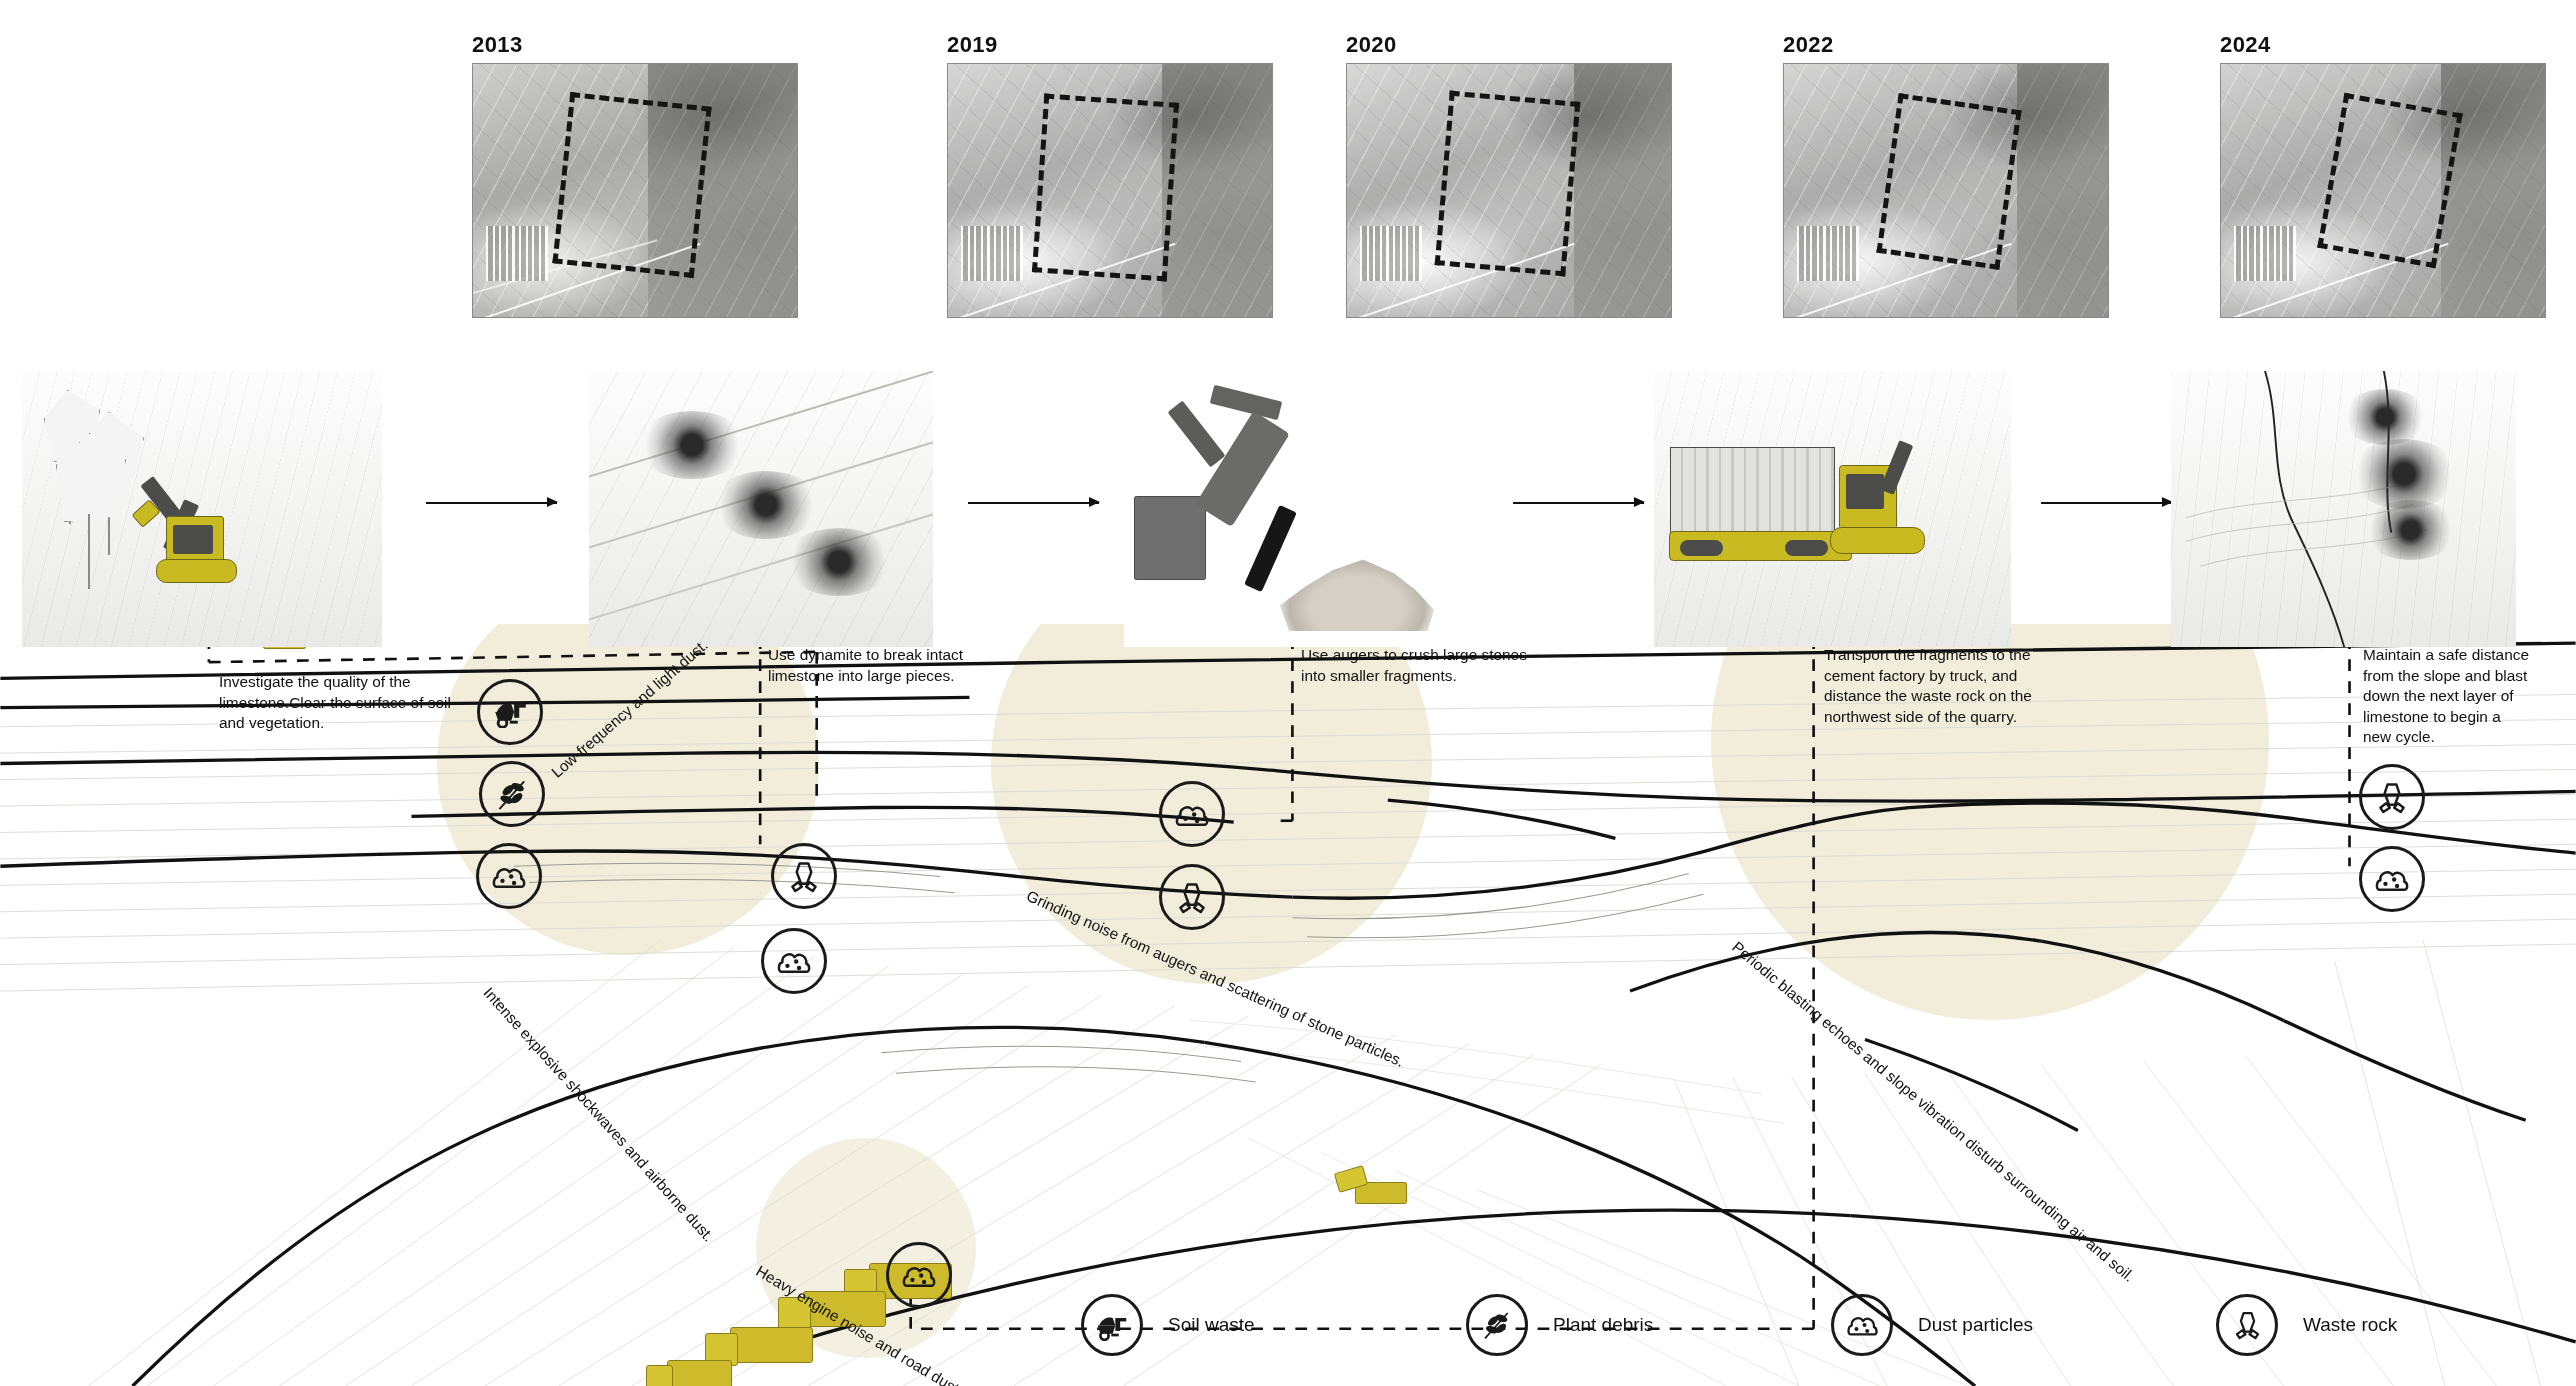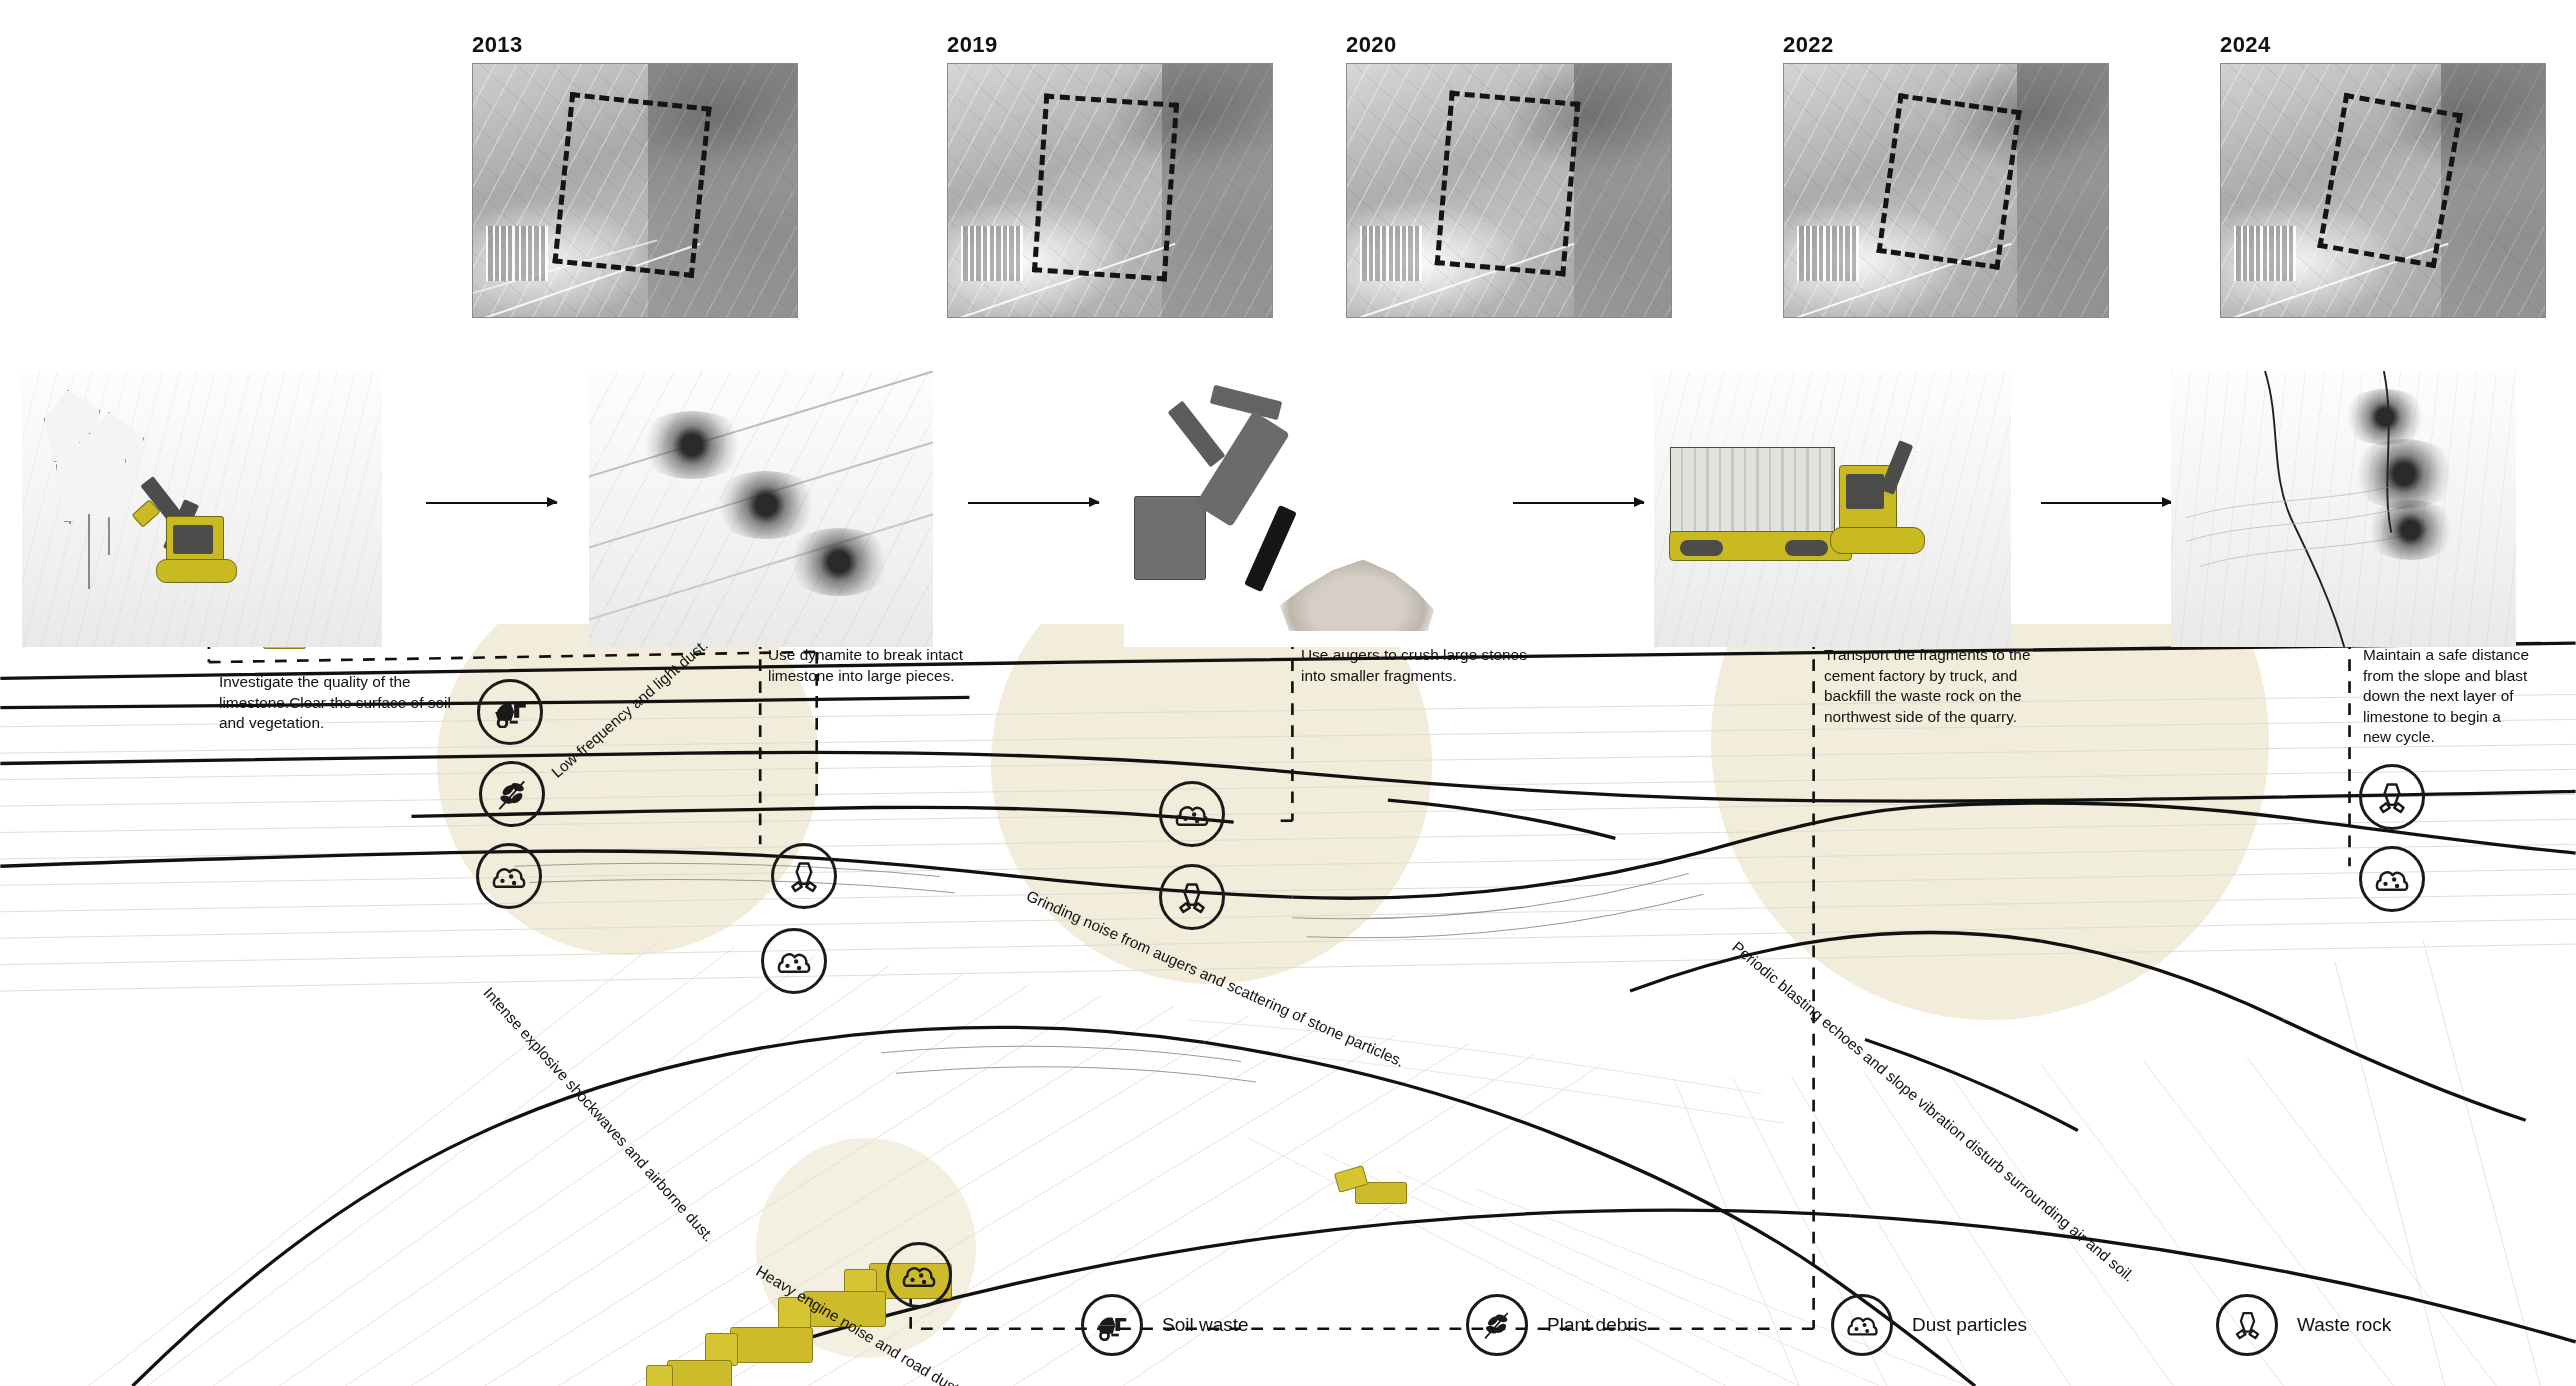--- a/index.html
+++ b/index.html
@@ -72,21 +72,21 @@
   
   .rot{position:absolute;font-size:15.4px;color:#111;white-space:nowrap;transform-origin:0 0;}
 
   
   .badge{position:absolute;border:3.7px solid #1a1a1a;border-radius:50%;
          display:flex;align-items:center;justify-content:center;background:transparent;}
   .badge svg{display:block;}
 
   
   #legend{position:absolute;left:0;top:1278px;width:2576px;height:95px;}
-  .leg{position:absolute;display:flex;align-items:center;gap:19px;}
+  .leg{position:absolute;display:flex;align-items:center;gap:25px;}
   .leg .lbl{font-size:19px;color:#111;}
   .leg .badge{position:relative;width:56px;height:56px;border-width:3.7px;}
 
   
   .ytruck{position:absolute;}
   .ytruck .bed{position:absolute;background:#cdbb2c;border:1.1px solid #8a7e18;}
   .ytruck .cab{position:absolute;background:#d6c533;border:1.1px solid #8a7e18;}
 </style>
 </head>
 <body>
@@ -379,21 +379,21 @@
 and vegetation.</div>
 
 <div class="cap" style="left:768px;top:645px;width:272px;">Use dynamite to break intact
 limestone into large pieces.</div>
 
 <div class="cap" style="left:1301px;top:645px;width:279px;">Use augers to crush large stones
 into smaller fragments.</div>
 
 <div class="cap" style="left:1824px;top:645px;width:264px;">Transport the fragments to the
 cement factory by truck, and
-backfill the waste rock on the
+distance the waste rock on the
 northwest side of the quarry.</div>
 
 <div class="cap" style="left:2363px;top:645px;width:206px;">Maintain a safe distance
 from the slope and blast
 down the next layer of
 limestone to begin a
 new cycle.</div>
 
 <div class="rot" style="left:548px;top:768px;transform:rotate(-41deg);">Low-frequency and light dust.</div>
 

